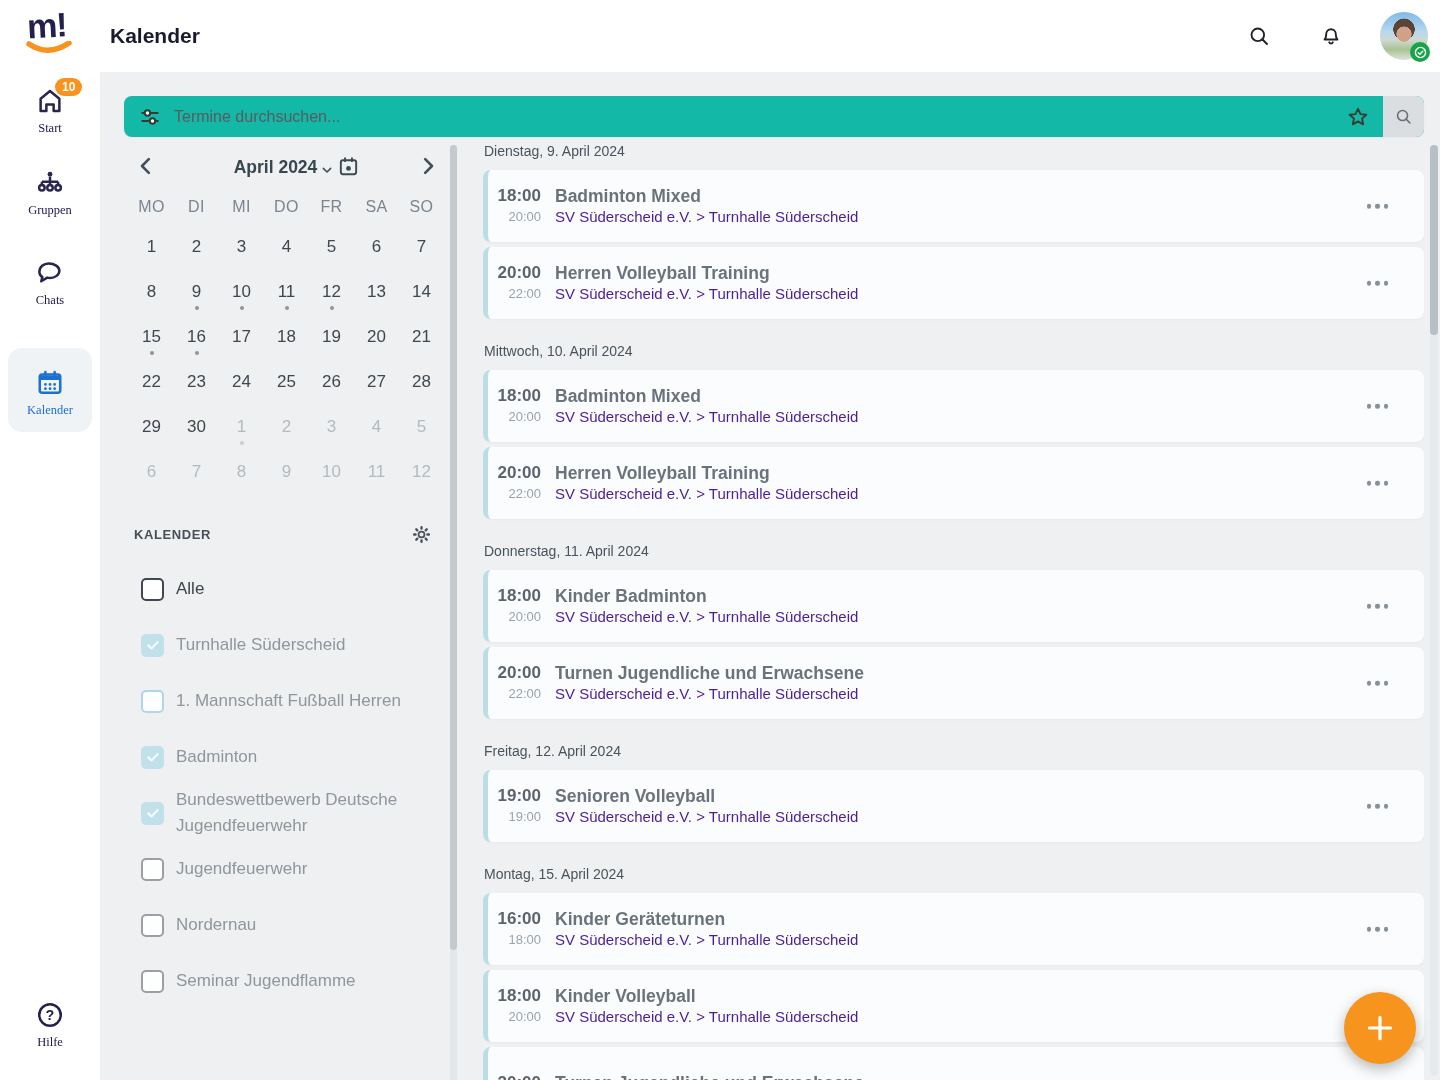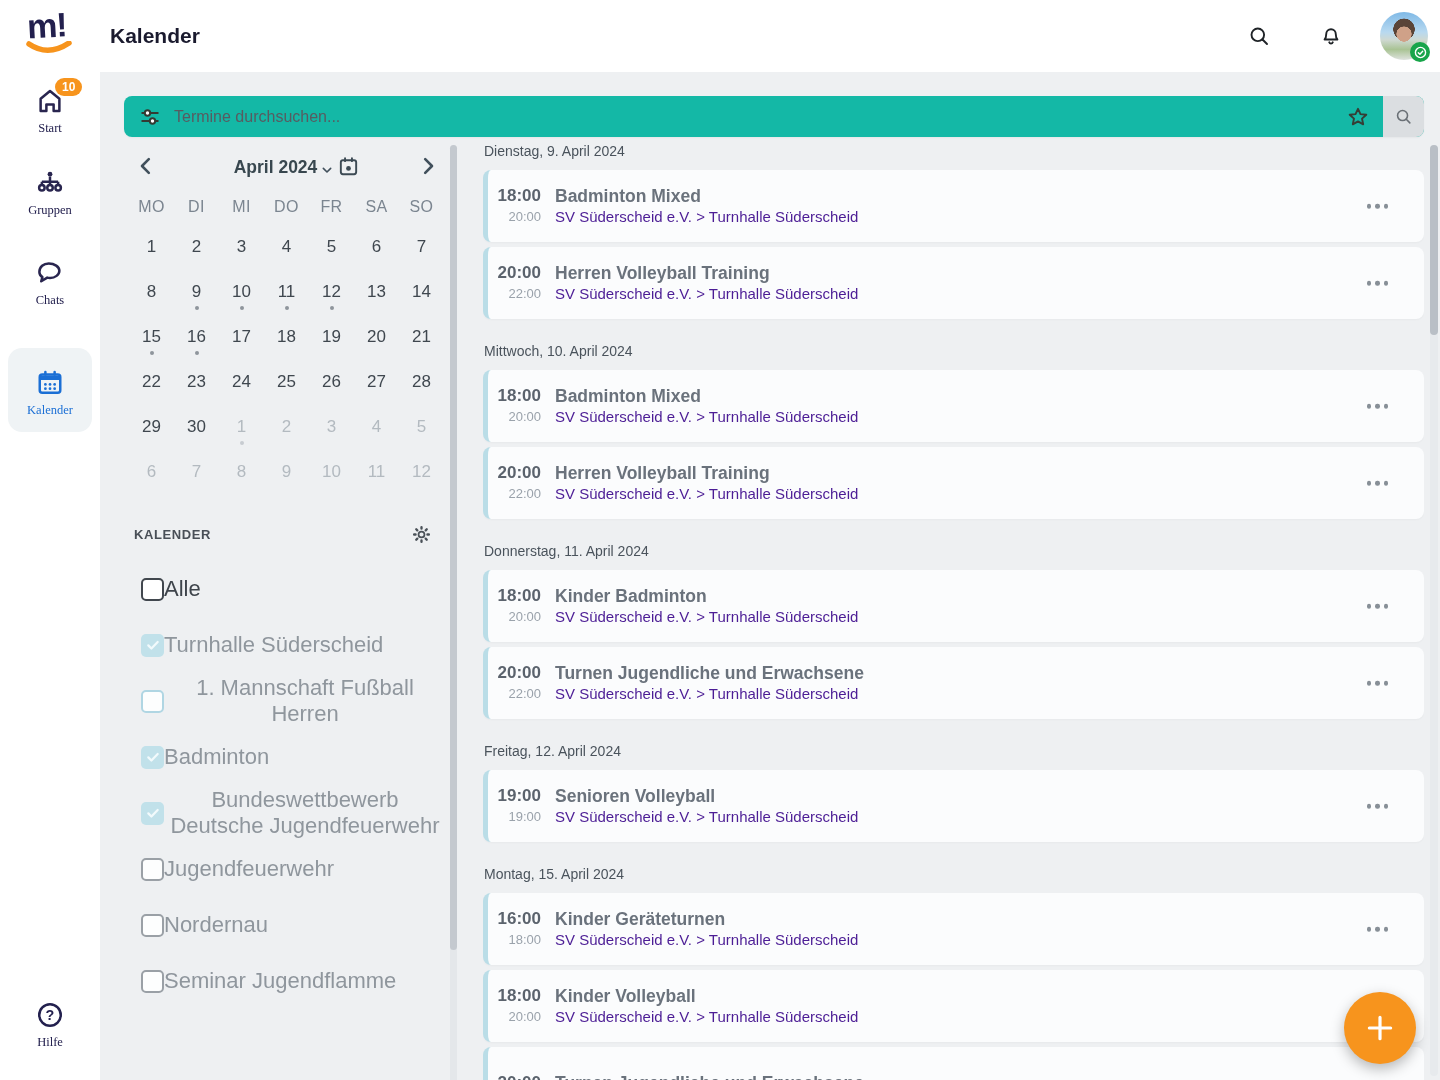--- a/index.html
+++ b/index.html
@@ -72,21 +72,21 @@
   .filters-gear{position:absolute;right:14px;top:-1px;width:21px;height:21px;background:none;border:none;padding:0;cursor:pointer;}
   .filter-list{margin-top:16px;}
   .filter-row{display:flex;align-items:center;height:56px;cursor:pointer;}
   .cb{width:23px;height:23px;margin-left:17px;border-radius:5px;flex:none;box-sizing:border-box;
       display:flex;align-items:center;justify-content:center;}
   .cb svg{display:none;}
   .cb.checked{background:#c1e1ea;} .cb.checked svg{display:block;}
   .cb.v-dark{border:2.5px solid #41474e;background:#fff;}
   .cb.v-blue{border:2px solid #b0d6e3;background:#fdfefe;}
   .cb.v-gray{border:2px solid #9aa0a6;background:#fdfefe;}
-  .filter-label{font-size:22px;color:#8f969d;line-height:26px;text-align:center;}
+  .filter-label{margin-left:12px;font-size:17px;color:#8f969d;line-height:26px;}
   .filter-row.strong .filter-label{color:#3e444b;}
 
   
   .panel-scroll{position:absolute;left:350px;top:73px;width:7px;height:939px;background:#e4e7ea;border-radius:4px;}
   .panel-thumb{position:absolute;left:0;top:0;width:7px;height:805px;background:#c4c9cf;border-radius:4px;}
 
   
   .agenda{position:absolute;left:383px;right:16px;top:65px;bottom:0;overflow:hidden;padding-top:6px;}
   .day-group{margin-bottom:24px;}
   .day-label{height:18px;font-size:14px;color:#4a535c;margin:0 0 9px 1px;}

